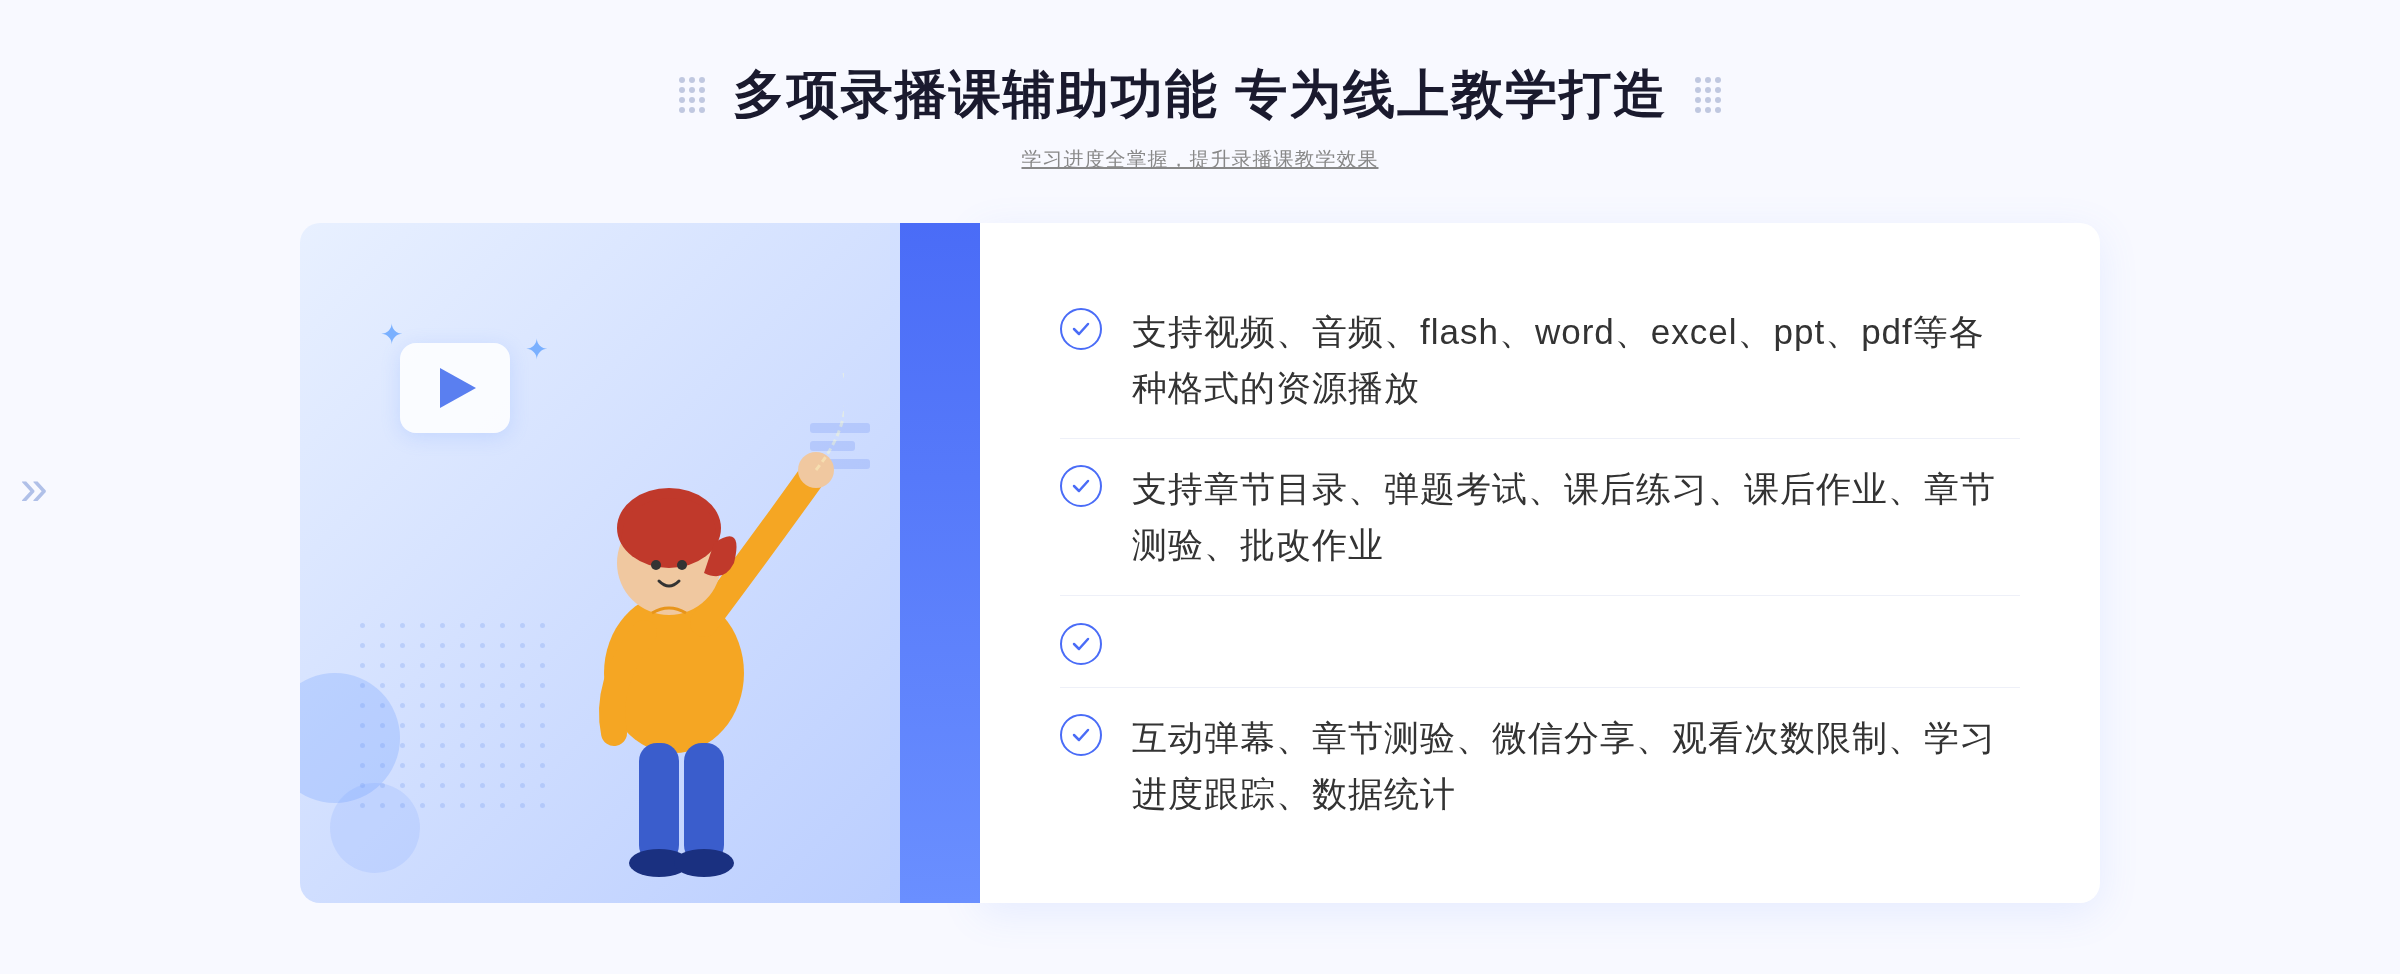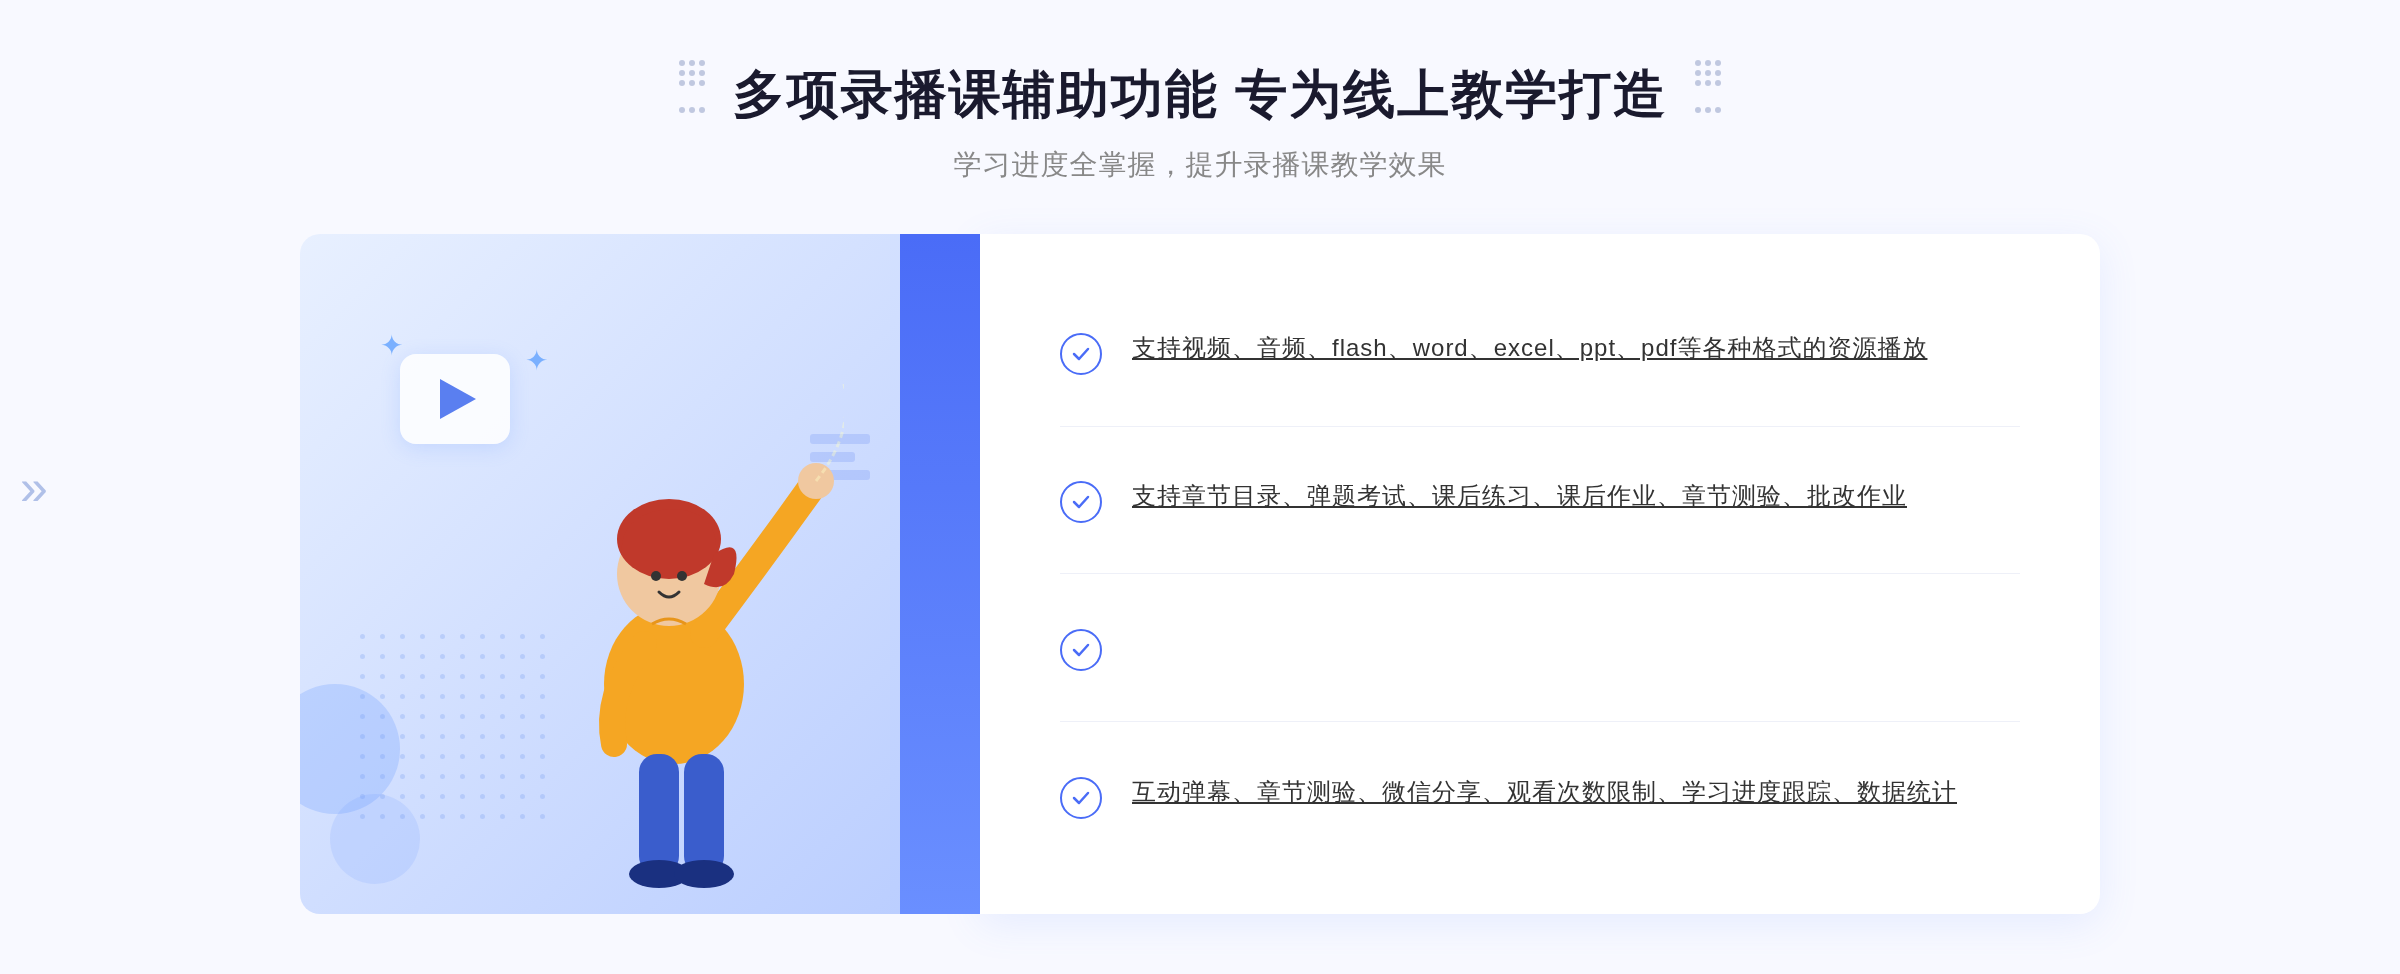--- a/index.html
+++ b/index.html
@@ -29,20 +29,21 @@
 
     
     .header-section {
       margin-top: 60px;
       text-align: center;
       position: relative;
     }
 
     .title-row {
       display: flex;
+      align-items: center;
       justify-content: center;
       gap: 28px;
     }
 
     .dot-grid {
       display: grid;
       grid-template-columns: repeat(3, 6px);
       grid-template-rows: repeat(2, 6px);
       gap: 4px;
     }
@@ -56,23 +57,24 @@
 
     .main-title {
       font-size: 52px;
       font-weight: 600;
       color: #1a1a2e;
       letter-spacing: 2px;
     }
 
     .subtitle {
       margin-top: 16px;
-      font-size: 28px;
+      font-size: 20px;
       color: #888;
       letter-spacing: 1px;
+      text-decoration: underline;
     }
 
     
     .content-area {
       margin-top: 50px;
       width: 1800px;
       display: flex;
       align-items: stretch;
       gap: 0;
       position: relative;
@@ -237,25 +239,24 @@
       border-radius: 50%;
       border: 2.5px solid #4a6cf7;
       display: flex;
       align-items: center;
       justify-content: center;
       color: #4a6cf7;
       font-size: 22px;
     }
 
     .feature-text {
-      font-size: 24px;
+      font-size: 35px;
       color: #333;
       line-height: 1.6;
       letter-spacing: 1px;
-      text-decoration: underline;
     }
 
     .feature-divider {
       height: 1px;
       background: #eef0f8;
       margin: 0 0;
     }
 
     
     .page-arrow-left {

